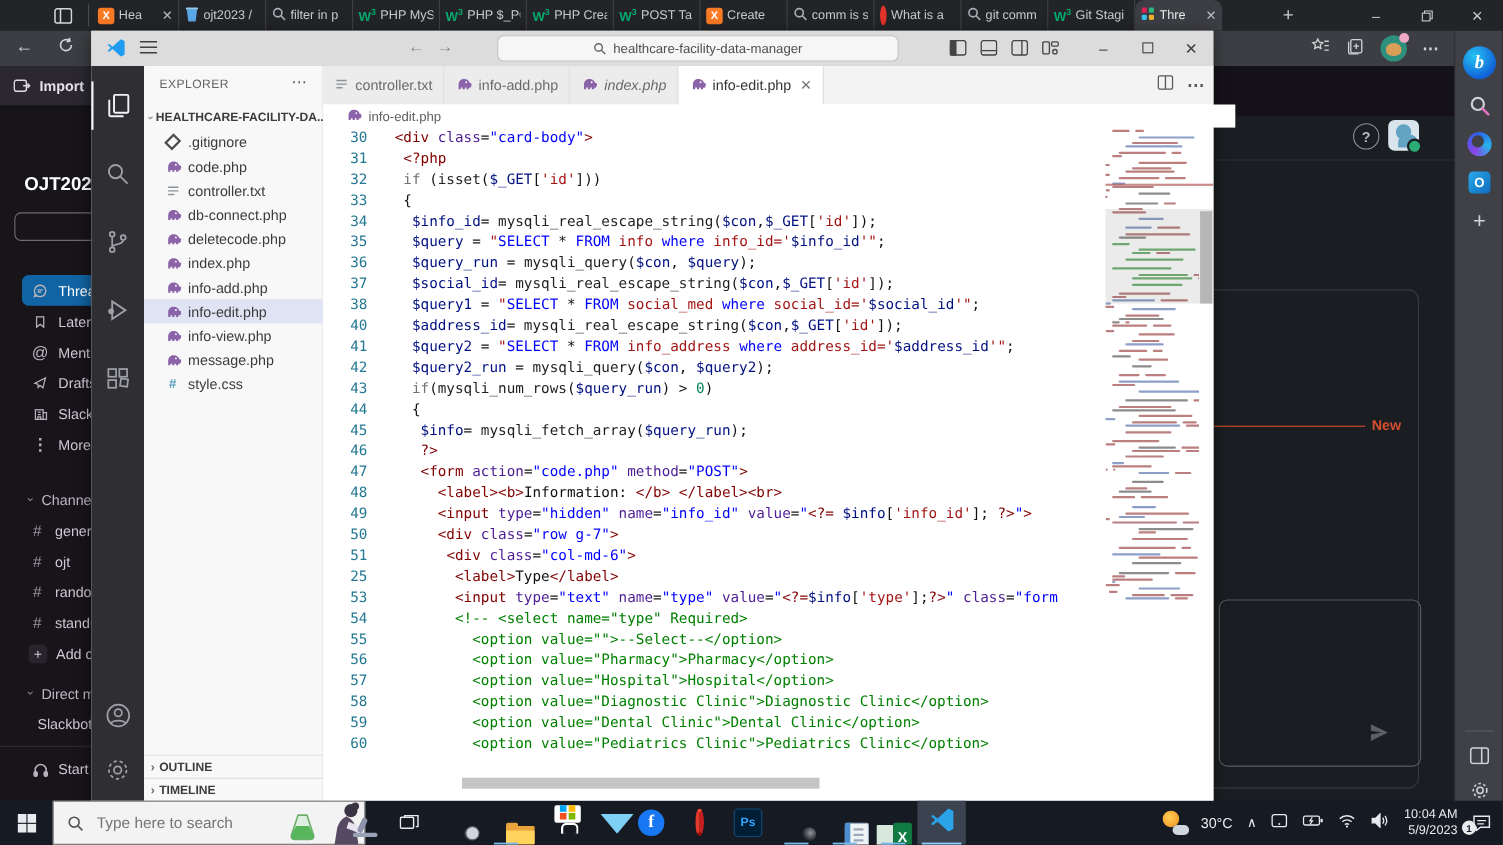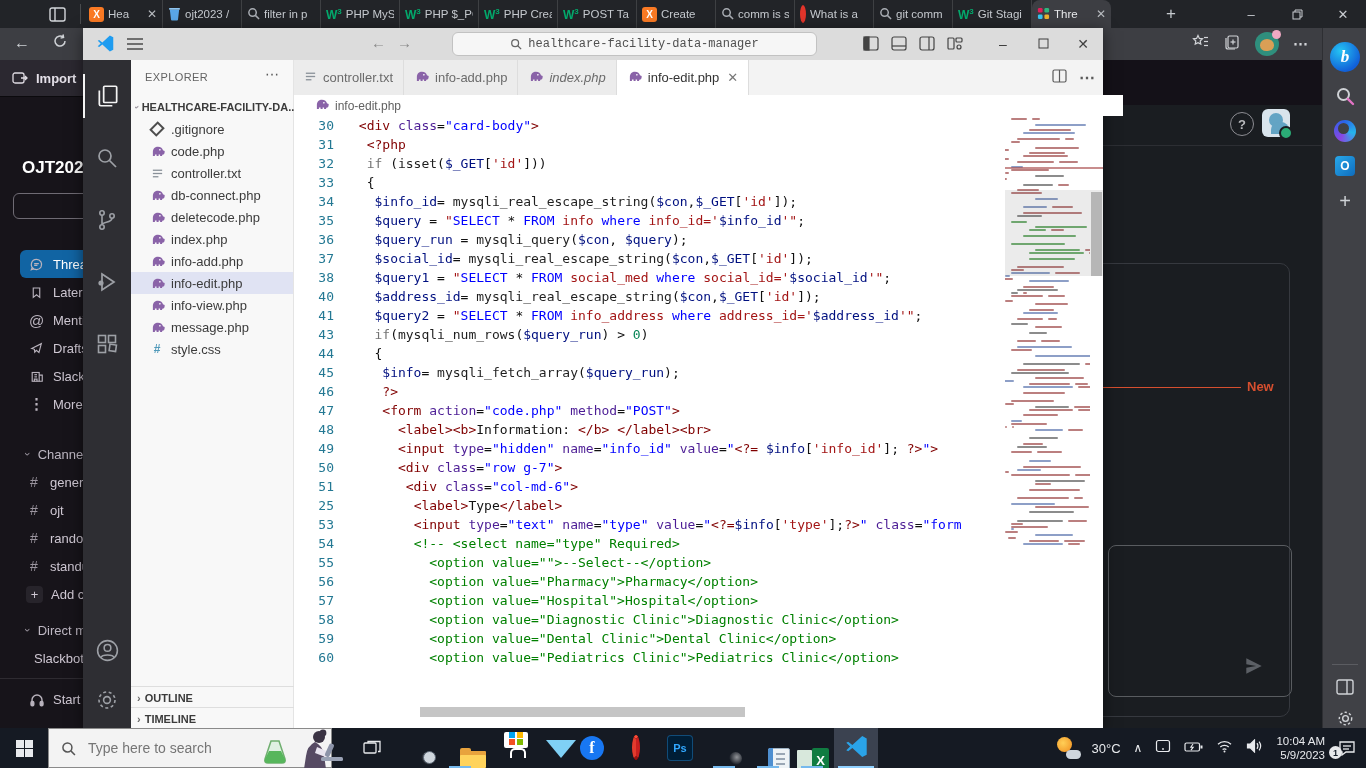--- a/index.html
+++ b/index.html
@@ -66,21 +66,21 @@
   .sr-new .tx{position:absolute;left:144px;top:1px;font-size:13px;font-weight:700;}
   .sr-input{position:absolute;left:5px;top:485px;width:182px;height:150px;border:1px solid #595c60;border-radius:8px;}
   .sr-send{position:absolute;left:140px;top:595px;}
 
   
   .vs{left:83px;top:28px;width:1020px;height:700px;background:#fff;box-shadow:0 3px 14px rgba(0,0,0,.5);}
   .vs-title{position:absolute;left:0;top:0;width:1020px;height:32px;background:#dcdcdc;border-bottom:1px solid #c6c6c6;}
   .vs-menu{position:absolute;left:44px;top:8px;}
   .vs-arrow{position:absolute;top:6px;color:#8a8a8a;font-size:15px;}
   .vs-cmd{position:absolute;left:369px;top:4px;width:363px;height:22px;background:#f6f6f6;border:1px solid #c2c2c2;border-radius:6px;
-          display:flex;align-items:center;justify-content:center;gap:6px;font-size:12px;color:#4f4f4f;font-family:Liberation Mono, monospace;}
+          display:flex;align-items:center;justify-content:center;gap:6px;font-size:12px;color:#4f4f4f;}
   .vs-layouts{position:absolute;left:780px;top:8px;display:flex;gap:12px;}
   .vs-wc{position:absolute;right:0;top:0;display:flex;}
   .vs-wc span{width:40px;height:31px;display:flex;align-items:center;justify-content:center;color:#3f3f3f;font-size:14px;}
   .vs-act{position:absolute;left:0;top:32px;width:48px;height:668px;background:#2e2e33;}
   .act-i{position:absolute;left:0;width:48px;height:44px;display:flex;align-items:center;justify-content:center;color:#9da0a6;}
   .act-i.on{color:#f3f3f3;border-left:2px solid #f3f3f3;box-sizing:border-box;}
   .vs-side{position:absolute;left:48px;top:32px;width:163px;height:668px;background:#f8f8f8;border-right:1px solid #e4e4e4;box-sizing:border-box;}
   .sb-h{position:absolute;left:14px;top:11px;font-size:11px;color:#636363;letter-spacing:.4px;}
   .sb-dots{position:absolute;right:14px;top:6px;color:#5a5a5a;font-size:14px;}
   .sb-root{position:absolute;left:4px;top:36px;width:159px;height:22px;display:flex;align-items:center;gap:3px;font-size:11px;font-weight:700;color:#3b3b3b;white-space:nowrap;overflow:hidden;}
@@ -714,20 +714,21 @@
           <div class="cl"><span class="num">31</span><span><span class="tk-p">  </span><span class="tk-t">&lt;?php</span></span></div>
           <div class="cl"><span class="num">32</span><span><span class="tk-p">  </span><span class="tk-k">if</span><span class="tk-p"> (</span><span class="tk-f">isset</span><span class="tk-p">(</span><span class="tk-v">$_GET</span><span class="tk-p">[</span><span class="tk-s">'id'</span><span class="tk-p">]))</span></span></div>
           <div class="cl"><span class="num">33</span><span><span class="tk-p">  {</span></span></div>
           <div class="cl"><span class="num">34</span><span><span class="tk-p">   </span><span class="tk-v">$info_id</span><span class="tk-p">= </span><span class="tk-f">mysqli_real_escape_string</span><span class="tk-p">(</span><span class="tk-v">$con</span><span class="tk-p">,</span><span class="tk-v">$_GET</span><span class="tk-p">[</span><span class="tk-s">'id'</span><span class="tk-p">]);</span></span></div>
           <div class="cl"><span class="num">35</span><span><span class="tk-p">   </span><span class="tk-v">$query</span><span class="tk-p"> = </span><span class="tk-s">"</span><span class="tk-b">SELECT</span><span class="tk-p"> * </span><span class="tk-b">FROM</span><span class="tk-s"> info </span><span class="tk-b">where</span><span class="tk-s"> info_id='</span><span class="tk-v">$info_id</span><span class="tk-s">'"</span><span class="tk-p">;</span></span></div>
           <div class="cl"><span class="num">36</span><span><span class="tk-p">   </span><span class="tk-v">$query_run</span><span class="tk-p"> = </span><span class="tk-f">mysqli_query</span><span class="tk-p">(</span><span class="tk-v">$con</span><span class="tk-p">, </span><span class="tk-v">$query</span><span class="tk-p">);</span></span></div>
           <div class="cl"><span class="num">37</span><span><span class="tk-p">   </span><span class="tk-v">$social_id</span><span class="tk-p">= </span><span class="tk-f">mysqli_real_escape_string</span><span class="tk-p">(</span><span class="tk-v">$con</span><span class="tk-p">,</span><span class="tk-v">$_GET</span><span class="tk-p">[</span><span class="tk-s">'id'</span><span class="tk-p">]);</span></span></div>
           <div class="cl"><span class="num">38</span><span><span class="tk-p">   </span><span class="tk-v">$query1</span><span class="tk-p"> = </span><span class="tk-s">"</span><span class="tk-b">SELECT</span><span class="tk-p"> * </span><span class="tk-b">FROM</span><span class="tk-s"> social_med </span><span class="tk-b">where</span><span class="tk-s"> social_id='</span><span class="tk-v">$social_id</span><span class="tk-s">'"</span><span class="tk-p">;</span></span></div>
           <div class="cl"><span class="num">40</span><span><span class="tk-p">   </span><span class="tk-v">$address_id</span><span class="tk-p">= </span><span class="tk-f">mysqli_real_escape_string</span><span class="tk-p">(</span><span class="tk-v">$con</span><span class="tk-p">,</span><span class="tk-v">$_GET</span><span class="tk-p">[</span><span class="tk-s">'id'</span><span class="tk-p">]);</span></span></div>
           <div class="cl"><span class="num">41</span><span><span class="tk-p">   </span><span class="tk-v">$query2</span><span class="tk-p"> = </span><span class="tk-s">"</span><span class="tk-b">SELECT</span><span class="tk-p"> * </span><span class="tk-b">FROM</span><span class="tk-s"> info_address </span><span class="tk-b">where</span><span class="tk-s"> address_id='</span><span class="tk-v">$address_id</span><span class="tk-s">'"</span><span class="tk-p">;</span></span></div>
+          <div class="cl"><span class="num">42</span><span><span class="tk-p">   </span><span class="tk-v">$query2_run</span><span class="tk-p"> = </span><span class="tk-f">mysqli_query</span><span class="tk-p">(</span><span class="tk-v">$con</span><span class="tk-p">, </span><span class="tk-v">$query2</span><span class="tk-p">);</span></span></div>
           <div class="cl"><span class="num">43</span><span><span class="tk-p">   </span><span class="tk-k">if</span><span class="tk-p">(</span><span class="tk-f">mysqli_num_rows</span><span class="tk-p">(</span><span class="tk-v">$query_run</span><span class="tk-p">) &gt; </span><span class="tk-n">0</span><span class="tk-p">)</span></span></div>
           <div class="cl"><span class="num">44</span><span><span class="tk-p">   {</span></span></div>
           <div class="cl"><span class="num">45</span><span><span class="tk-p">    </span><span class="tk-v">$info</span><span class="tk-p">= </span><span class="tk-f">mysqli_fetch_array</span><span class="tk-p">(</span><span class="tk-v">$query_run</span><span class="tk-p">);</span></span></div>
           <div class="cl"><span class="num">46</span><span><span class="tk-p">    </span><span class="tk-t">?&gt;</span></span></div>
           <div class="cl"><span class="num">47</span><span><span class="tk-p">    </span><span class="tk-t">&lt;form</span><span class="tk-p"> </span><span class="tk-a">action</span><span class="tk-p">=</span><span class="tk-b">"code.php"</span><span class="tk-p"> </span><span class="tk-a">method</span><span class="tk-p">=</span><span class="tk-b">"POST"</span><span class="tk-t">&gt;</span></span></div>
           <div class="cl"><span class="num">48</span><span><span class="tk-p">      </span><span class="tk-t">&lt;label&gt;&lt;b&gt;</span><span class="tk-p">Information: </span><span class="tk-t">&lt;/b&gt;</span><span class="tk-p"> </span><span class="tk-t">&lt;/label&gt;&lt;br&gt;</span></span></div>
           <div class="cl"><span class="num">49</span><span><span class="tk-p">      </span><span class="tk-t">&lt;input</span><span class="tk-p"> </span><span class="tk-a">type</span><span class="tk-p">=</span><span class="tk-b">"hidden"</span><span class="tk-p"> </span><span class="tk-a">name</span><span class="tk-p">=</span><span class="tk-b">"info_id"</span><span class="tk-p"> </span><span class="tk-a">value</span><span class="tk-p">=</span><span class="tk-b">"</span><span class="tk-t">&lt;?=</span><span class="tk-p"> </span><span class="tk-v">$info</span><span class="tk-p">[</span><span class="tk-s">'info_id'</span><span class="tk-p">]; </span><span class="tk-t">?&gt;</span><span class="tk-b">"</span><span class="tk-t">&gt;</span></span></div>
           <div class="cl"><span class="num">50</span><span><span class="tk-p">      </span><span class="tk-t">&lt;div</span><span class="tk-p"> </span><span class="tk-a">class</span><span class="tk-p">=</span><span class="tk-b">"row g-7"</span><span class="tk-t">&gt;</span></span></div>
           <div class="cl"><span class="num">51</span><span><span class="tk-p">       </span><span class="tk-t">&lt;div</span><span class="tk-p"> </span><span class="tk-a">class</span><span class="tk-p">=</span><span class="tk-b">"col-md-6"</span><span class="tk-t">&gt;</span></span></div>
           <div class="cl"><span class="num">25</span><span><span class="tk-p">        </span><span class="tk-t">&lt;label&gt;</span><span class="tk-p">Type</span><span class="tk-t">&lt;/label&gt;</span></span></div>

